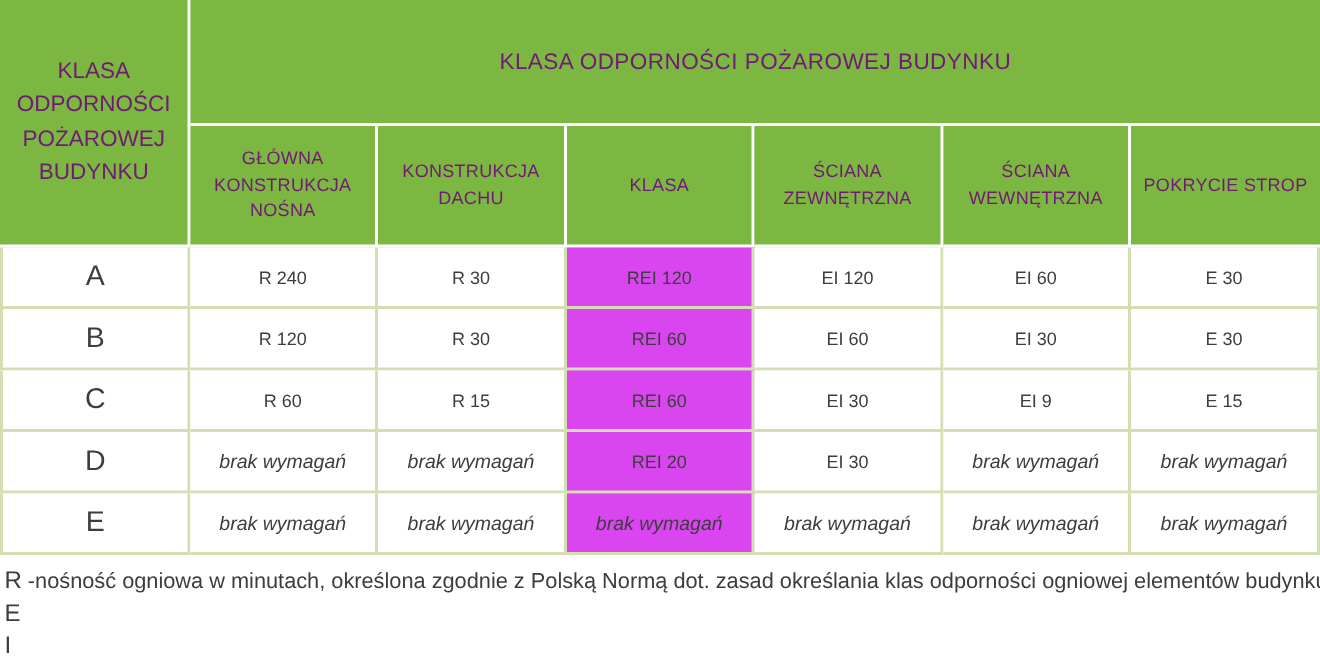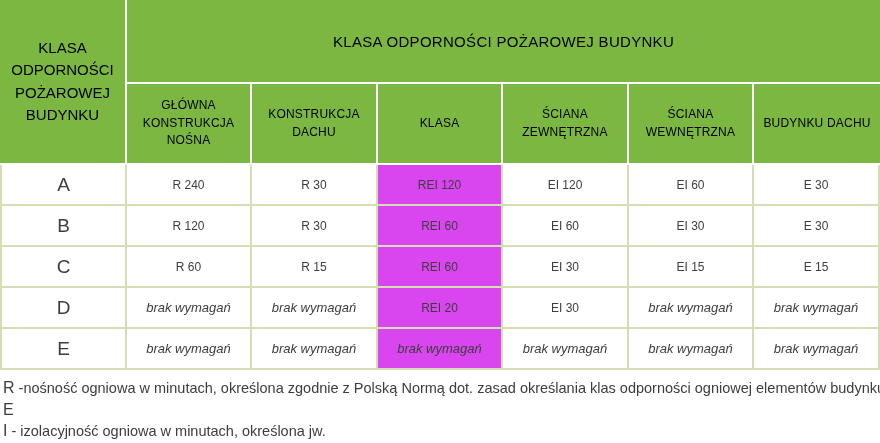--- a/index.html
+++ b/index.html
@@ -10,21 +10,21 @@
   }
   .fire-table{
     width:880px;
     table-layout:fixed;
     border-collapse:separate;
     border-spacing:0;
   }
   
   thead th{
     background:#7cb742;
-    color:#000000;
+    color:#701a75;
     font-weight:normal;
     text-align:center;
     vertical-align:middle;
     padding:2px 6px;
     box-sizing:border-box;
   }
   th.corner{
     border-right:2px solid #ffffff;
     border-bottom:2px solid #ffffff;
     font-size:15px;
@@ -101,21 +101,21 @@
     <tr style="height:84px">
       <th class="corner" rowspan="2">KLASA ODPORNOŚCI POŻAROWEJ BUDYNKU</th>
       <th class="group" colspan="6">KLASA ODPORNOŚCI POŻAROWEJ BUDYNKU</th>
     </tr>
     <tr style="height:81px">
       <th class="sub">GŁÓWNA KONSTRUKCJA NOŚNA</th>
       <th class="sub">KONSTRUKCJA DACHU</th>
       <th class="sub">KLASA</th>
       <th class="sub">ŚCIANA ZEWNĘTRZNA</th>
       <th class="sub">ŚCIANA WEWNĘTRZNA</th>
-      <th class="sub last">BUDYNKU DACHU</th>
+      <th class="sub last">POKRYCIE STROP</th>
     </tr>
   </thead>
   <tbody>
     <tr>
       <th class="klasa">A</th>
       <td>R 240</td>
       <td>R 30</td>
       <td class="strop">REI 120</td>
       <td>EI 120</td>
       <td>EI 60</td>
@@ -129,21 +129,21 @@
       <td>EI 60</td>
       <td>EI 30</td>
       <td>E 30</td>
     </tr>
     <tr>
       <th class="klasa">C</th>
       <td>R 60</td>
       <td>R 15</td>
       <td class="strop">REI 60</td>
       <td>EI 30</td>
-      <td>EI 15</td>
+      <td>EI 9</td>
       <td>E 15</td>
     </tr>
     <tr>
       <th class="klasa">D</th>
       <td class="small">brak wymagań</td>
       <td class="small">brak wymagań</td>
       <td class="strop">REI 20</td>
       <td>EI 30</td>
       <td class="small">brak wymagań</td>
       <td class="small">brak wymagań</td>
@@ -163,15 +163,14 @@
 <div class="legend">
   <div class="legend-line">
     <span class="legend-sym">R</span>
     <span class="legend-txt">-nośność ogniowa w minutach, określona zgodnie z Polską Normą dot. zasad określania klas odporności ogniowej elementów budynku</span>
   </div>
   <div class="legend-line">
     <span class="legend-sym">E</span>
   </div>
   <div class="legend-line">
     <span class="legend-sym">I</span>
-    <span class="legend-txt">- izolacyjność ogniowa w minutach, określona jw.</span>
   </div>
 </div>
 
 </body></html>

